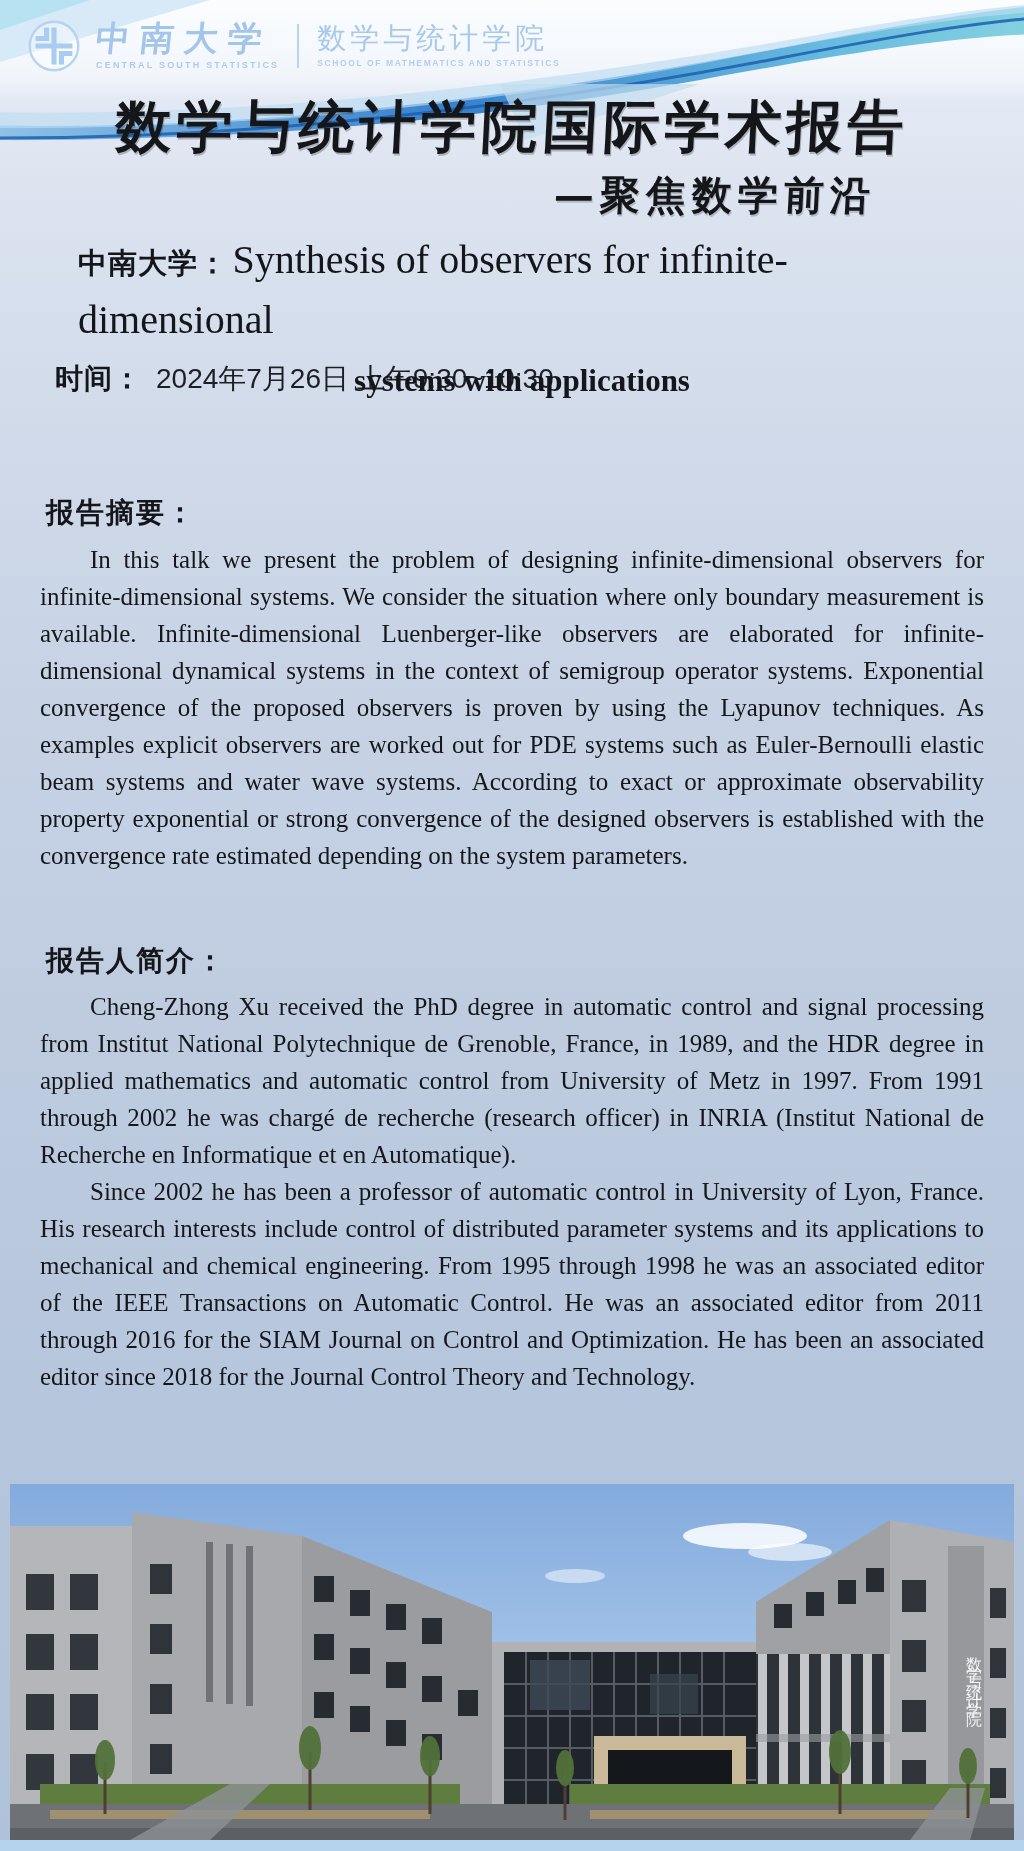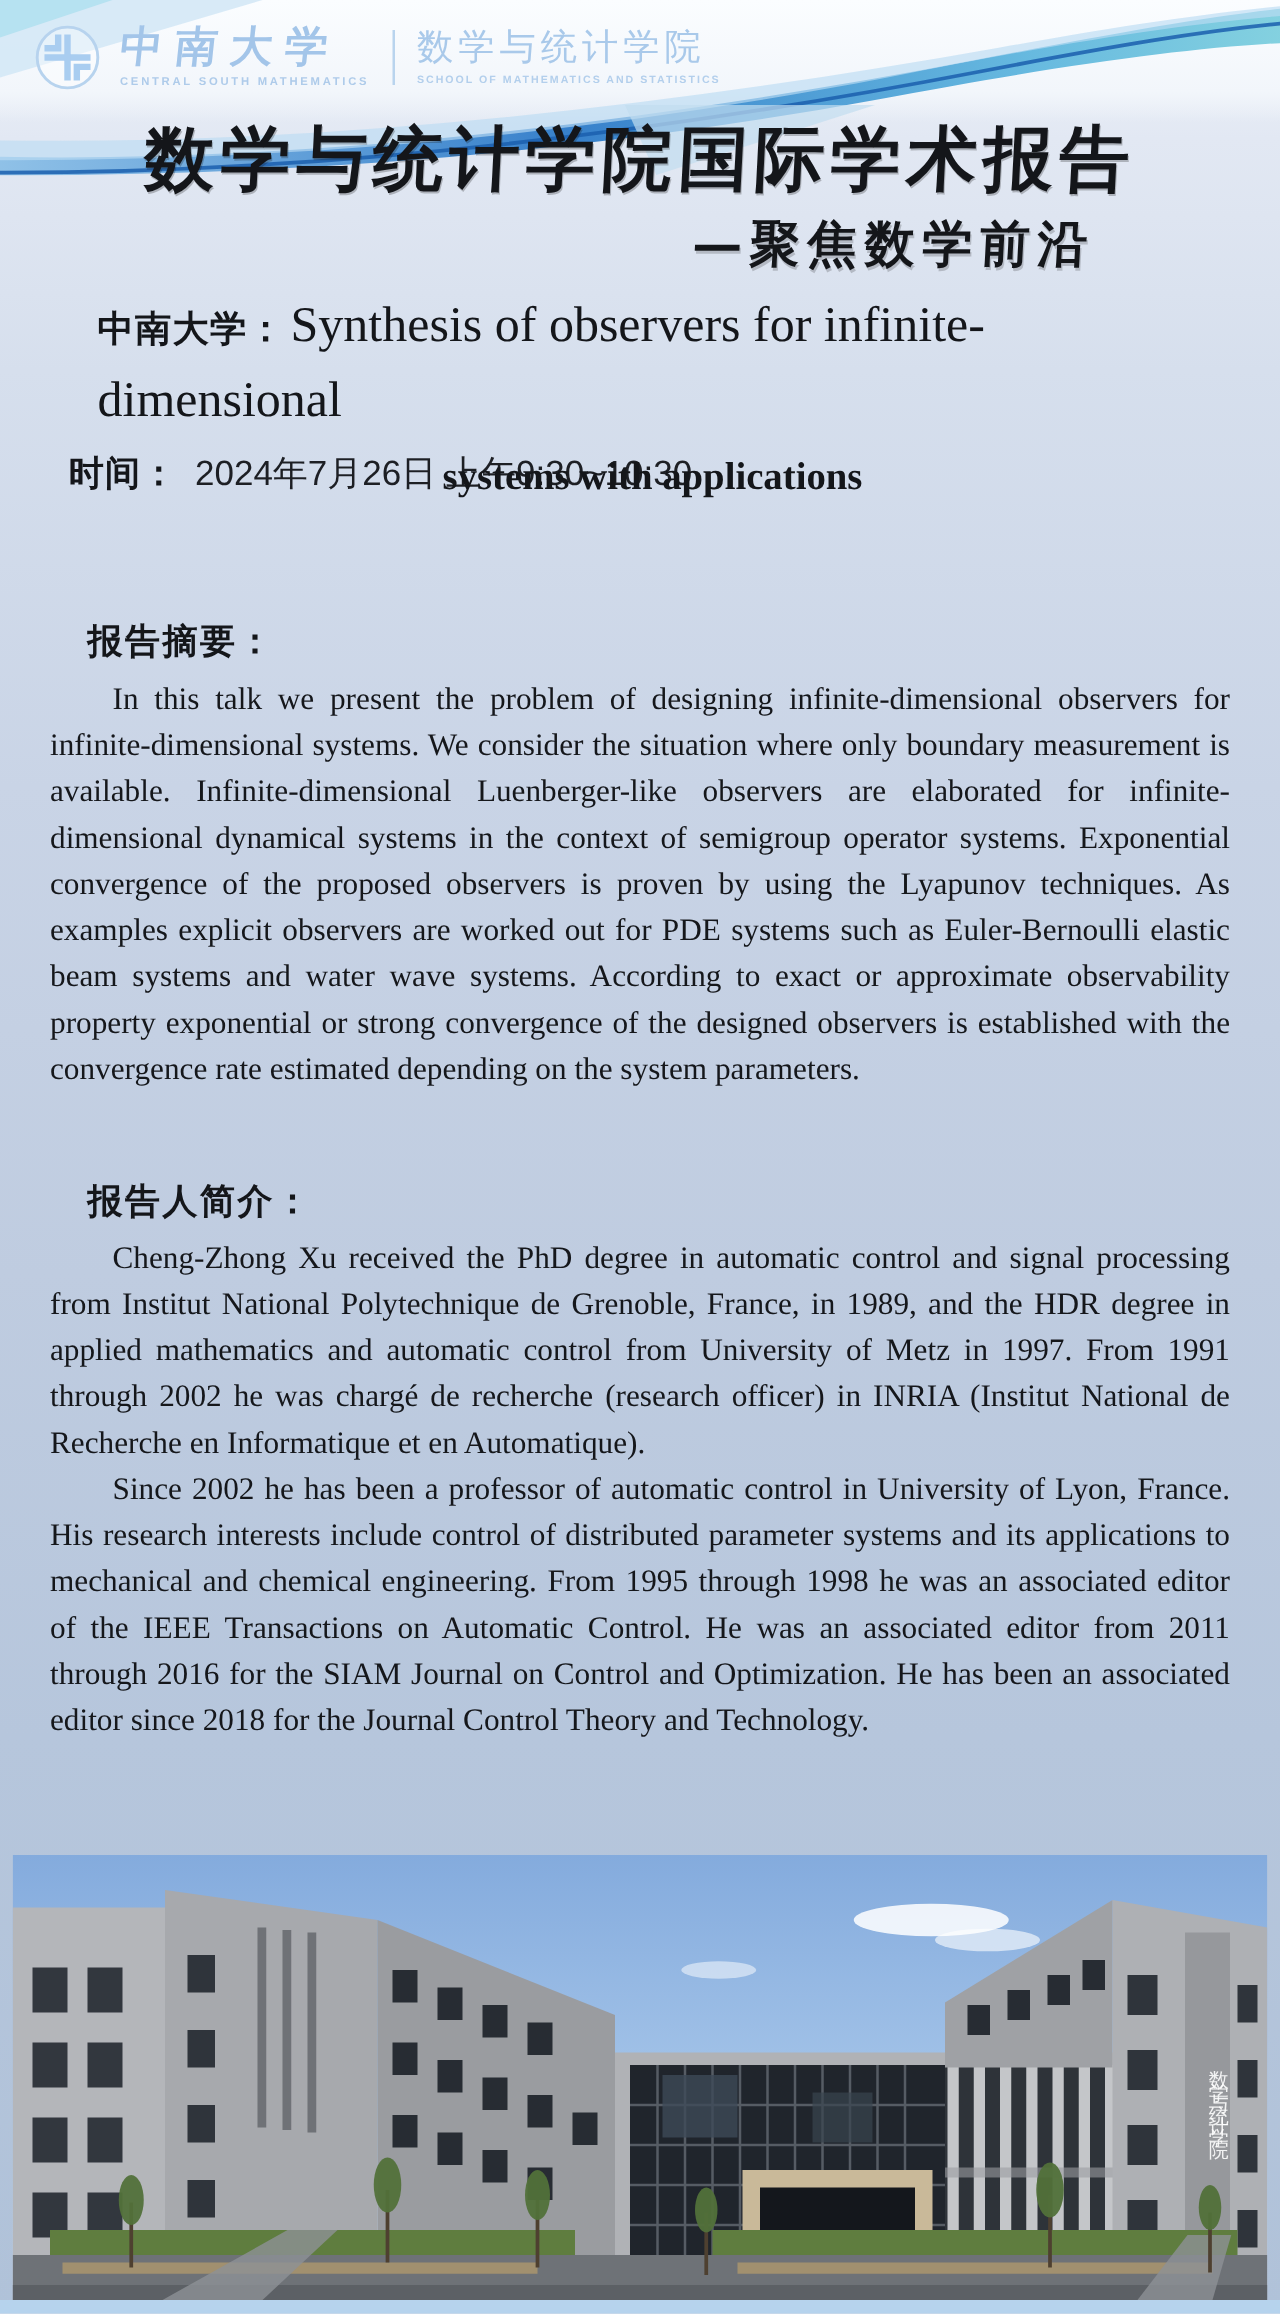--- a/index.html
+++ b/index.html
@@ -42,21 +42,21 @@
   .talk-title .cn-label{font-size:29px;font-weight:bold;letter-spacing:1px;}
   .talk-title .en{font-family:"Liberation Serif",serif;font-weight:normal;font-size:40px;}
   .talk-title-line2{text-align:center;margin-top:8px;}
   .info-row{position:absolute;left:55px;right:40px;display:flex;align-items:baseline;margin-top:32px;}
   .info-label{font-size:28px;font-weight:bold;letter-spacing:1px;flex:0 0 auto;}
   .info-value{font-size:28px;color:#1d1f24;margin-left:14px;}
   .info-value.serif{font-family:"Liberation Serif",serif;font-size:29px;}
   .row-time{top:328px;}
   .row-location{top:380px;}
   .row-speaker{top:432px;}
-  .section-heading{position:absolute;left:46px;font-size:28px;font-weight:bold;letter-spacing:2px;margin-left:24px;}
+  .section-heading{position:absolute;left:46px;font-size:28px;font-weight:bold;letter-spacing:2px;}
   .h-abstract{top:494px;}
   .h-bio{top:942px;}
   .body-text{
     position:absolute;left:40px;right:40px;
     font-family:Liberation Serif, serif;
     font-size:25px;line-height:37px;
     text-align:justify;color:#15171b;
   }
   .body-text p{margin:0;text-indent:2em;}
   .t-abstract{top:541px;}
@@ -105,21 +105,21 @@
       <circle cx="30" cy="30" r="26" fill="rgba(255,255,255,0.4)" stroke="#b7d3ee" stroke-width="2.5"></circle>
       <g stroke="#a9cdf0" stroke-width="5.5" fill="none" stroke-linecap="square">
         <path d="M 30,13 V 30 H 47"></path>
         <path d="M 30,47 V 30 H 13"></path>
         <path d="M 13,22 H 22 V 13"></path>
         <path d="M 47,38 H 38 V 47"></path>
       </g>
     </svg>
     <div class="brand-col">
       <span class="uni-cn">中南大学</span>
-      <span class="uni-en">CENTRAL SOUTH MATHEMATICS</span>
+      <span class="uni-en">CENTRAL SOUTH STATISTICS</span>
     </div>
     <div class="brand-divider"></div>
     <div class="brand-col">
       <span class="school-cn">数学与统计学院</span>
       <span class="school-en">SCHOOL OF MATHEMATICS AND STATISTICS</span>
     </div>
   </div>
 
   <div class="main-title">数学与统计学院国际学术报告</div>
   <div class="sub-title">—聚焦数学前沿</div>

